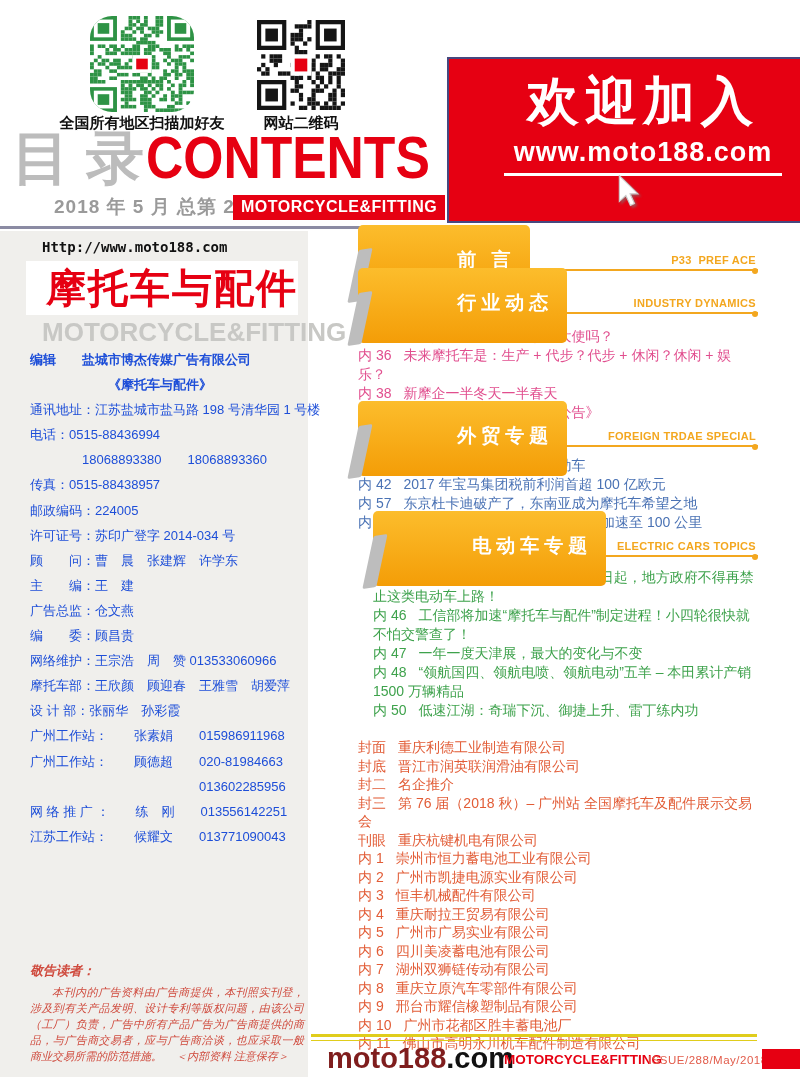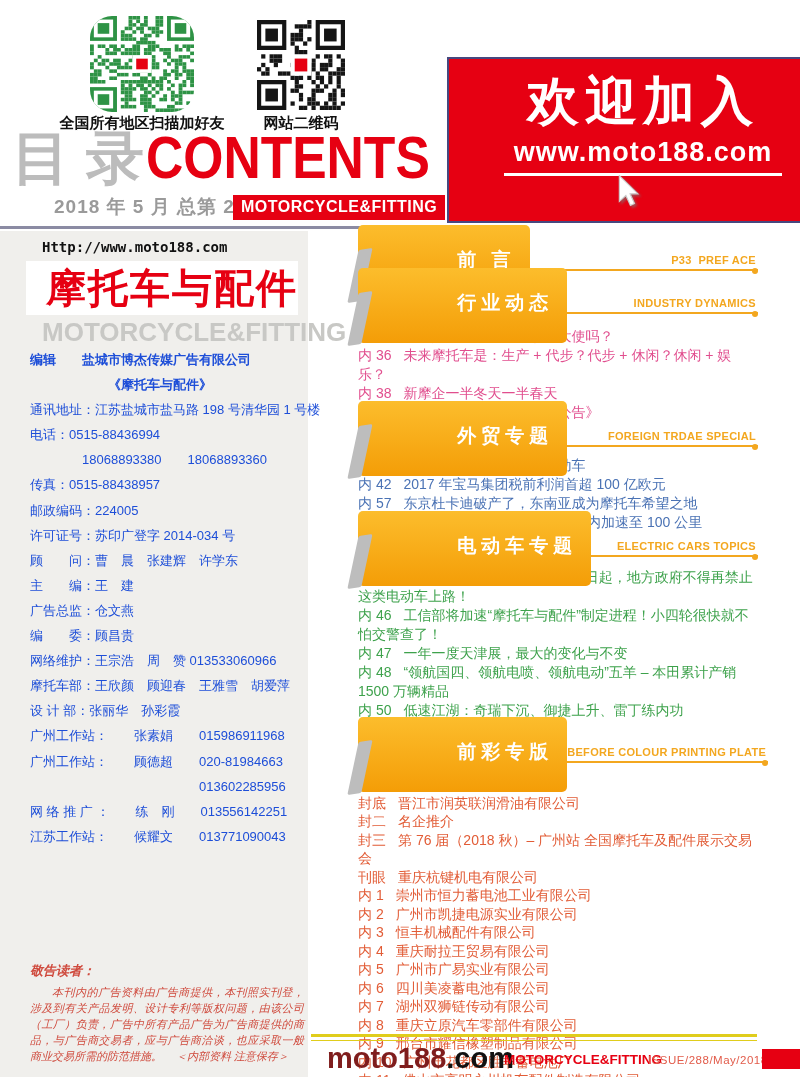--- a/index.html
+++ b/index.html
@@ -66,21 +66,21 @@
   .rule::after{content:'';position:absolute;right:0;bottom:-5px;width:6px;height:6px;
         border-radius:50%;background:#f3a71f;}
   .en{font-size:11px;font-weight:bold;color:#f3a71f;padding:0 2px 3px 0;white-space:pre;letter-spacing:.3px;}
   .items{list-style:none;margin:0;padding:0;font-size:14px;}
   .items li{line-height:19px;}
   .items .pg{margin-right:12px;}
   .section:nth-child(1){margin-bottom:11px;}
   .section:nth-child(2) .items{margin-top:6px;}
   .section:nth-child(3) .items{margin-top:2px;}
   .section:nth-child(4) .items{margin-top:4px;}
-  .section:nth-child(4){margin-bottom:18px;}
+  .section:nth-child(4){margin-bottom:18px;margin-left:15px;}
   .section:nth-child(5) .items{margin-top:5px;}
   .section:nth-child(5) .items li{line-height:18.5px;}
 
   
   .yellow-rule{position:absolute;left:311px;top:1034px;width:446px;height:7px;
                border-top:3px solid #e0cd1c;border-bottom:1px solid #e0cd1c;}
   .footer-site{position:absolute;left:327px;top:1042px;font-size:29px;font-weight:bold;}
   .footer-site .orange{color:#7f1d1d;}
   .footer-site .black{color:#111;}
   .footer-brand{position:absolute;left:504px;top:1052px;font-size:13.5px;font-weight:bold;color:#e60012;}
@@ -633,28 +633,20 @@
     </div>
     <ul class="items" style="color: rgb(62, 162, 76);">
           <li><span class="pg">内 45</span><span>【国务院权威发布】：5 月 1 日起，地方政府不得再禁止这类电动车上路！</span></li>
           <li><span class="pg">内 46</span><span>工信部将加速“摩托车与配件”制定进程！小四轮很快就不怕交警查了！</span></li>
           <li><span class="pg">内 47</span><span>一年一度天津展，最大的变化与不变</span></li>
           <li><span class="pg">内 48</span><span>“领航国四、领航电喷、领航电动”五羊 – 本田累计产销 1500 万辆精品</span></li>
           <li><span class="pg">内 50</span><span>低速江湖：奇瑞下沉、御捷上升、雷丁练内功</span></li>
         </ul>
   </div>
       <div class="section">
-    <div class="section-head">
-      <div class="tab">
-        <span>前彩专版</span>
-      </div>
-      <div class="rule">
-        <span class="en">BEFORE COLOUR PRINTING PLATE</span>
-      </div>
-    </div>
     <ul class="items" style="color: rgb(226, 92, 54);">
           <li><span class="pg">封面</span><span>重庆利德工业制造有限公司</span></li>
           <li><span class="pg">封底</span><span>晋江市润英联润滑油有限公司</span></li>
           <li><span class="pg">封二</span><span>名企推介</span></li>
           <li><span class="pg">封三</span><span>第 76 届（2018 秋）– 广州站 全国摩托车及配件展示交易会</span></li>
           <li><span class="pg">刊眼</span><span>重庆杭键机电有限公司</span></li>
           <li><span class="pg">内 1</span><span>崇州市恒力蓄电池工业有限公司</span></li>
           <li><span class="pg">内 2</span><span>广州市凯捷电源实业有限公司</span></li>
           <li><span class="pg">内 3</span><span>恒丰机械配件有限公司</span></li>
           <li><span class="pg">内 4</span><span>重庆耐拉王贸易有限公司</span></li>

